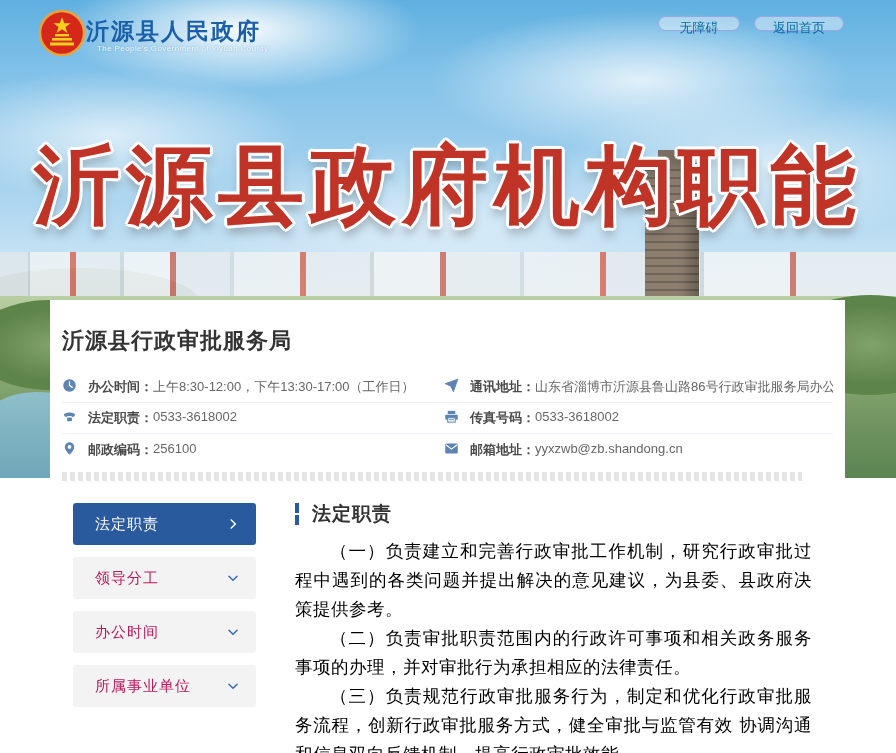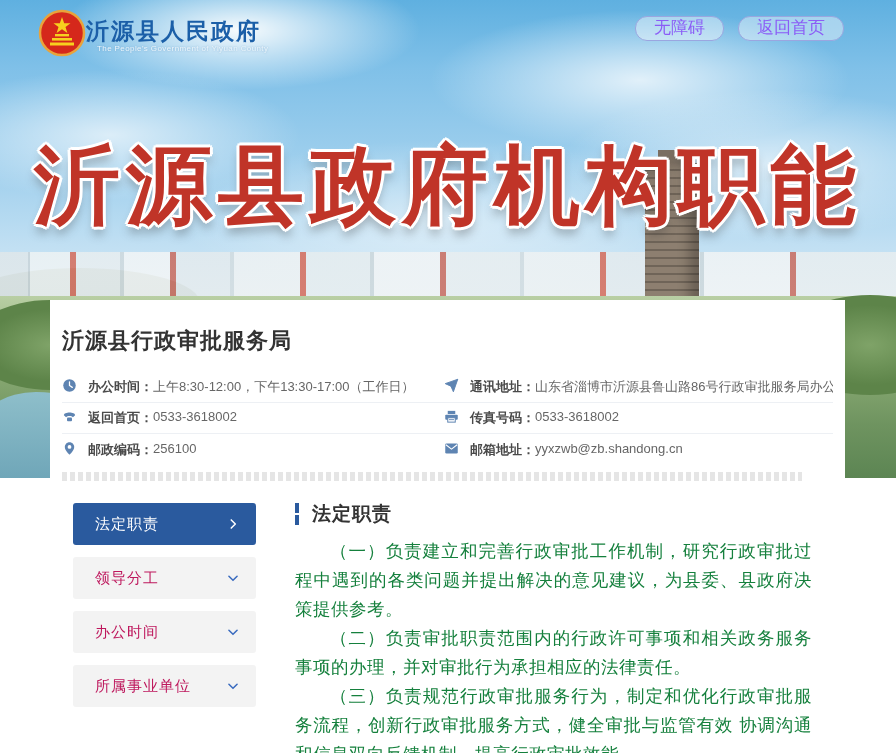--- a/index.html
+++ b/index.html
@@ -39,23 +39,23 @@
   .t3 { left:60px; top:360px; width:120px; height:70px; }
   .water { position:absolute; left:-20px; top:392px; width:140px; height:90px; border-radius:40% 60% 0 0;
     background:linear-gradient(180deg,#8fc0cf,#6fa7bd); opacity:.95; }
 
   
   .header-bar { position:absolute; left:0; top:0; width:896px; height:62px; }
   .logo-wrap { position:absolute; left:38px; top:9px; width:48px; height:48px; }
   .site-title { position:absolute; left:86px; top:16px; font-size:23px; font-weight:bold; color:#1b5fa8; letter-spacing:2px; }
   .site-subtitle { position:absolute; left:97px; top:44px; font-size:8px; color:#edf6fc; letter-spacing:.4px; text-shadow:0 0 2px rgba(80,140,190,.6); }
   .top-buttons { position:absolute; right:52px; top:16px; display:flex; gap:14px; }
-  .pill-btn { min-width:82px; height:25px; line-height:21px; text-align:center; padding:0 18px;
+  .pill-btn { min-width:82px; height:15px; line-height:21px; text-align:center; padding:0 18px;
     border:1px solid #9aa6e0; border-radius:12px; background:rgba(255,255,255,.42);
-    color:#8b5cf6; font-size:17px; cursor:pointer; }
+    color:#0369a1; font-size:13px; cursor:pointer; }
 
   
   .banner-title { position:absolute; left:0; top:128px; width:896px; text-align:center;
     font-size:86px; font-weight:900; letter-spacing:6px; color:#c03428; white-space:nowrap;
     text-shadow:
       -3px 0 0 #fff, 3px 0 0 #fff, 0 -3px 0 #fff, 0 3px 0 #fff,
       -2px -2px 0 #fff, 2px -2px 0 #fff, -2px 2px 0 #fff, 2px 2px 0 #fff,
       0 8px 10px rgba(60,60,60,.35); }
 
   
@@ -79,21 +79,21 @@
   .side-item .lbl { font-size:15px; color:#be185d; letter-spacing:1px; flex:1; }
   .side-item.active { background:#2a5a9e; }
   .side-item.active .lbl { color:#fff; }
   .chev { width:14px; height:14px; flex:none; }
 
   .main { position:absolute; left:295px; top:501px; width:517px; }
   .main-heading { display:flex; align-items:center; margin-bottom:10px; }
   .heading-bar { width:4px; height:22px; margin-right:13px;
     background:linear-gradient(180deg,#2a5a9e 0 44%, #fff 44% 56%, #2a5a9e 56% 100%); }
   .main-heading .txt { font-size:19px; font-weight:bold; color:#333; letter-spacing:1px; }
-  .main p { font-family:"DejaVu Serif", serif; font-size:17.5px; line-height:29px; color:#15803d;
+  .main p { font-family:"DejaVu Serif", serif; font-size:17.5px; line-height:29px; color:#000000;
     text-indent:2em; text-align:justify; letter-spacing:.5px; }
 </style>
 </head>
 <body>
 
 <div class="stage">
 
   <div class="banner">
     <div class="cloud c1"></div>
     <div class="cloud c2"></div>
@@ -151,21 +151,21 @@
         <span class="info-value">山东省淄博市沂源县鲁山路86号行政审批服务局办公室</span>
       </div>
     </div>
 
     <div class="info-row">
       <div class="info-cell left">
         <svg class="info-icon" viewBox="0 0 24 24">
           <path d="M3 10 C3 4 21 4 21 10 L17.5 13 C15.5 10.5 8.5 10.5 6.5 13 Z" fill="#5e84b2"></path>
           <rect x="8" y="13.5" width="8" height="6" rx="1.5" fill="#5e84b2"></rect>
         </svg>
-        <span class="info-label">返回首页：</span>
+        <span class="info-label">法定职责：</span>
         <span class="info-value">0533-3618002</span>
       </div>
       <div class="info-cell right">
         <svg class="info-icon" viewBox="0 0 24 24">
           <rect x="6" y="3" width="12" height="5" fill="#5e84b2"></rect>
           <rect x="2" y="9" width="20" height="8" rx="1.5" fill="#5e84b2"></rect>
           <rect x="6" y="14" width="12" height="7" fill="#fff" stroke="#5e84b2" stroke-width="1.6"></rect>
           <line x1="8" y1="17" x2="16" y2="17" stroke="#5e84b2" stroke-width="1.4"></line>
         </svg>
         <span class="info-label">传真号码：</span>

